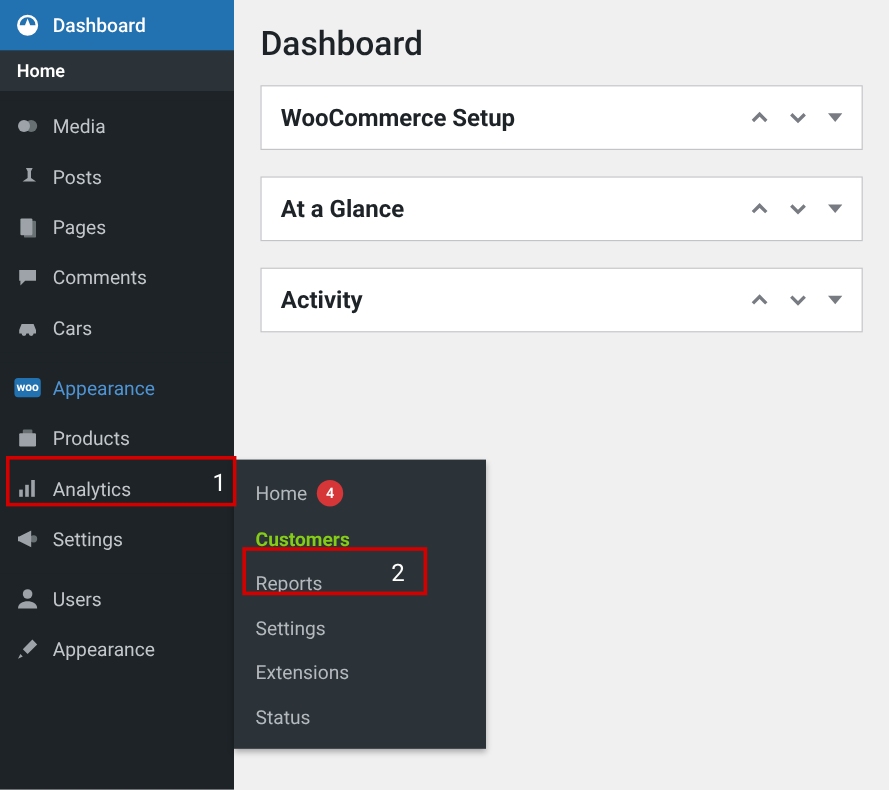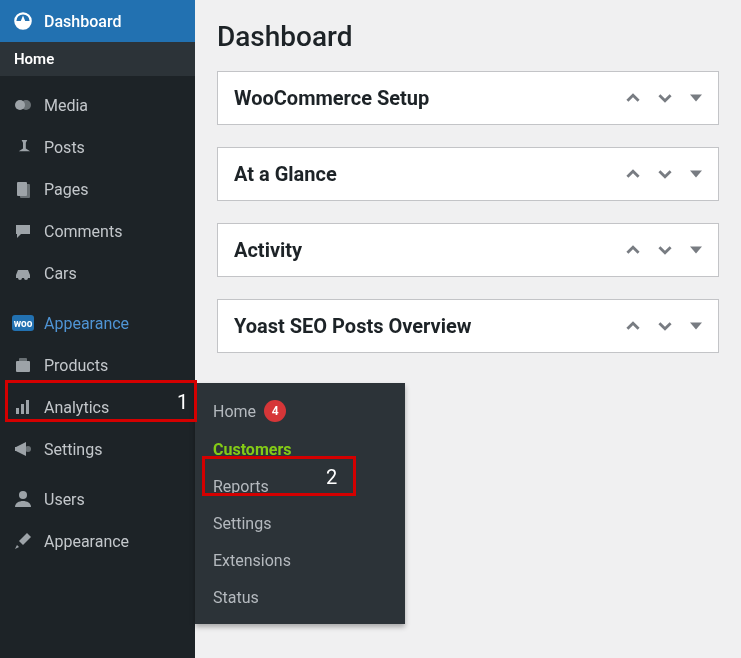--- a/index.html
+++ b/index.html
@@ -331,34 +331,14 @@
           </svg>
         </span>
       <span>
           <svg width="12" height="12" viewBox="0 0 10 10" fill="currentColor">
             <path d="M0 2l5 6 5-6z"></path>
           </svg>
         </span>
     </div>
   </div>
 
-  <div class="postbox">
-    <h2>Yoast SEO Posts Overview</h2>
-    <div class="postbox-icons">
-      <span>
-          <svg width="14" height="14" viewBox="0 0 10 10" fill="none" stroke="currentColor" stroke-width="2">
-            <path d="M1 7l4-4 4 4"></path>
-          </svg>
-        </span>
-      <span>
-          <svg width="14" height="14" viewBox="0 0 10 10" fill="none" stroke="currentColor" stroke-width="2">
-            <path d="M1 3l4 4 4-4"></path>
-          </svg>
-        </span>
-      <span>
-          <svg width="12" height="12" viewBox="0 0 10 10" fill="currentColor">
-            <path d="M0 2l5 6 5-6z"></path>
-          </svg>
-        </span>
-    </div>
-  </div>
 
 </div>
 
 </body></html>

